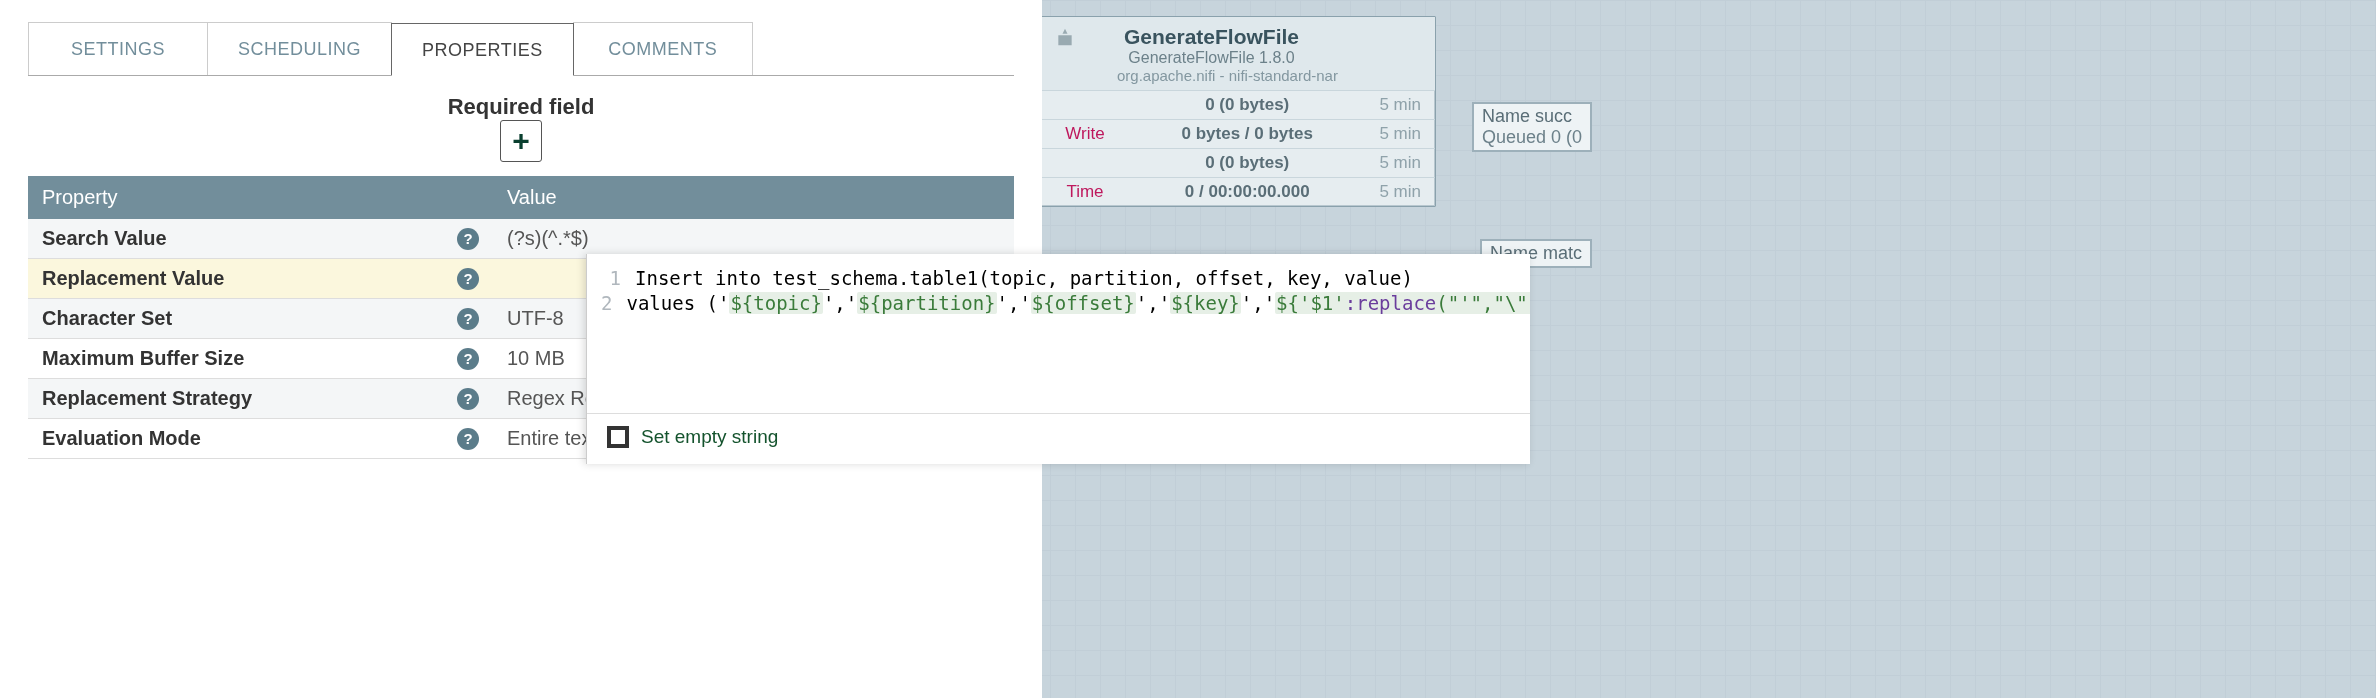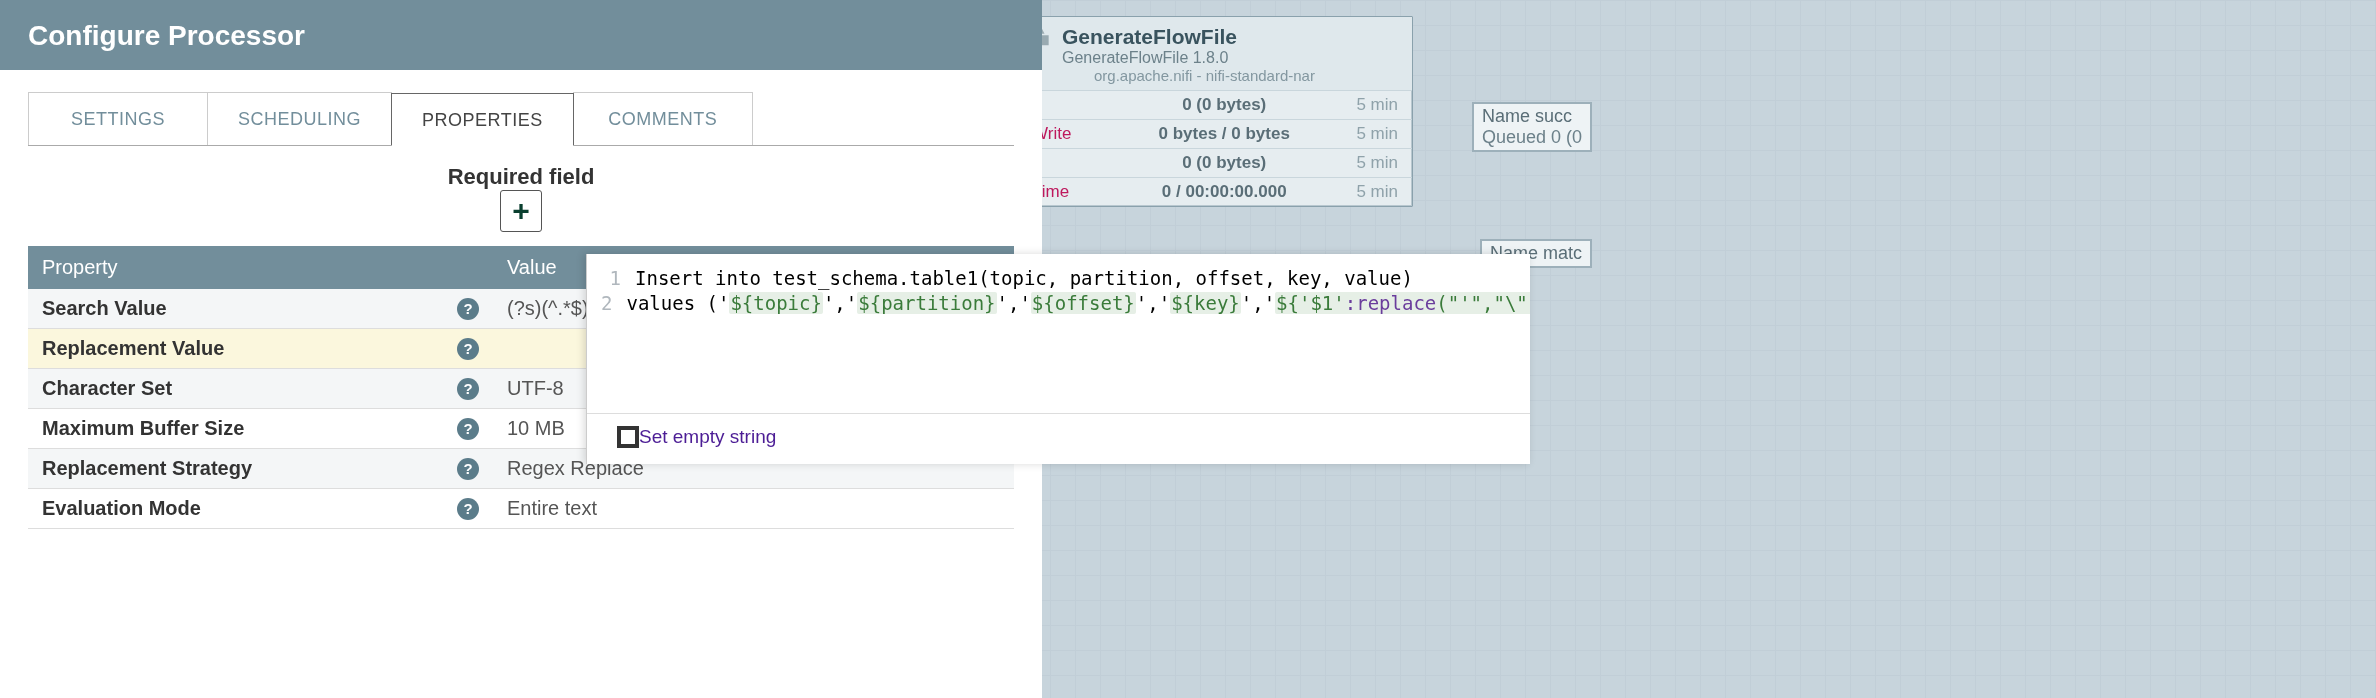--- a/index.html
+++ b/index.html
@@ -60,21 +60,21 @@
   }
   .code-area {
     padding:12px 14px 0 14px; height:160px; overflow:hidden;
     font-family: Menlo, Consolas, monospace; font-size:19px; line-height:25px;
     border-bottom:1px solid #ddd;
   }
   .code-line { display:flex; white-space:pre; }
   .gutter { width:34px; text-align:right; padding-right:14px; color:#b0b7bd; }
   .tok-el { background:#e6efe6; color:#3a7b3a; border-radius:2px; padding:0 1px;}
   .tok-func { color:#6a3d9c;margin-top:32px; }
-  .set-empty { display:flex; align-items:center; gap:0; padding:12px 30px; font-size:19px; color:#4c1d95; }
+  .set-empty { display:flex; align-items:center; gap:12px; padding:12px 20px; font-size:19px; color:#14532d; }
   .checkbox { width:22px; height:22px; border:4px solid #333; display:inline-block; }
   
   .node {
     position:absolute; width:396px; border:1px solid #8aa1ac;
     background:#e6edf0; box-shadow:0 0 0 1px #b8c7cf inset; border-radius:1px;
   }
   .node-header { display:flex; gap:10px; align-items:flex-start; padding:8px 14px 6px; background:#dfe8ec; }
   .node-icon { width:20px; height:20px; margin-top:2px; opacity:.6; }
   .node-title { font-size:21px; font-weight:700; color:#39535e; }
   .node-sub1 { font-size:16px; color:#6c818a; }
@@ -89,21 +89,21 @@
   }
   .conn-box .l1 { color:#5a6e77; }
   .conn-box .l2 { color:#6c818a; }
 </style>
 </head>
 <body>
 
 <div class="canvas-bg">
   <div class="grid"></div>
 
-  <div class="node" style="left:1017px; top:16px;">
+  <div class="node" style="left:1040px; top:16px;text-align:center;">
     <div class="node-header">
       <svg class="node-icon" viewBox="0 0 24 24">
           <path fill="#6c818a" d="M12 2l3 6h-6l3-6zm-8 8h16v12H4V10z"></path>
         </svg>
       <div>
         <div class="node-title">GenerateFlowFile</div>
         <div class="node-sub1">GenerateFlowFile 1.8.0</div>
         <div class="node-sub2">org.apache.nifi - nifi-standard-nar</div>
       </div>
     </div>
@@ -133,21 +133,20 @@
 
   <div class="conn-box" style="left:1472px; top:86px;">
     <div class="l1"><span>Name</span>  <span>succ</span></div>
     <div class="l2"><span>Queued</span>  <span>0 (0</span></div>
   </div>
   <div class="conn-box" style="left:1480px; top:223px;">
     <div class="l1"><span>Name</span>  <span>matc</span></div>
   </div>
 
   <div class="dialog">
-    <div class="dialog-header">Configure Processor</div>
     <div class="tabs-wrap">
       <div class="tabs" id="tabs">
           <div class="tab">SETTINGS</div>
           <div class="tab">SCHEDULING</div>
           <div class="tab active">PROPERTIES</div>
           <div class="tab">COMMENTS</div>
         </div>
       <div class="req-row">
         <div class="req-label">Required field</div>
         <div class="add-btn">+</div>

